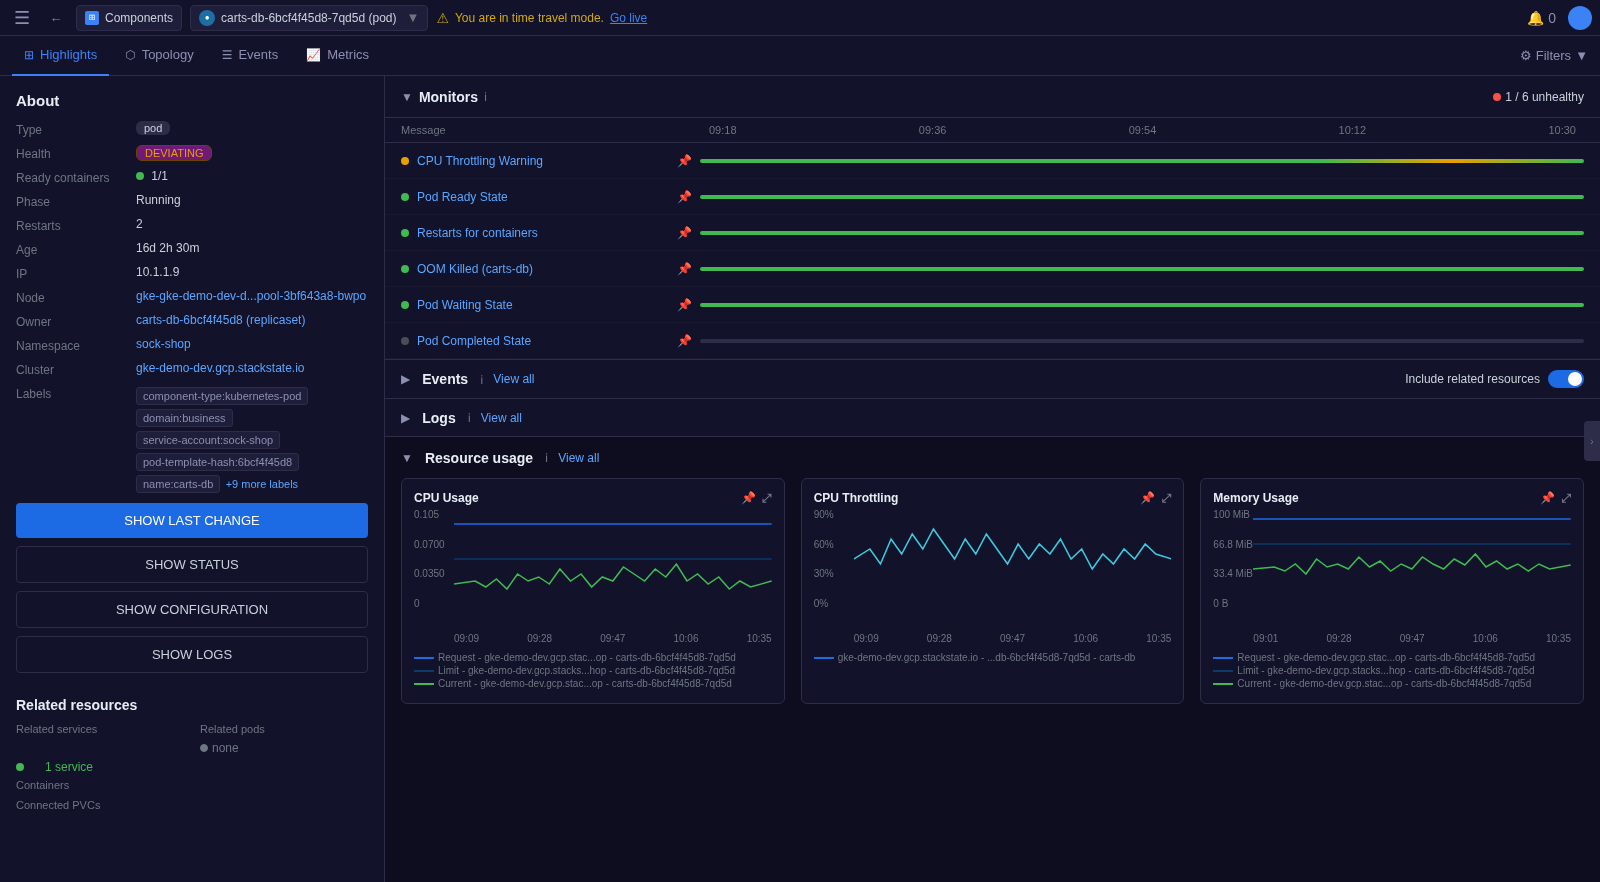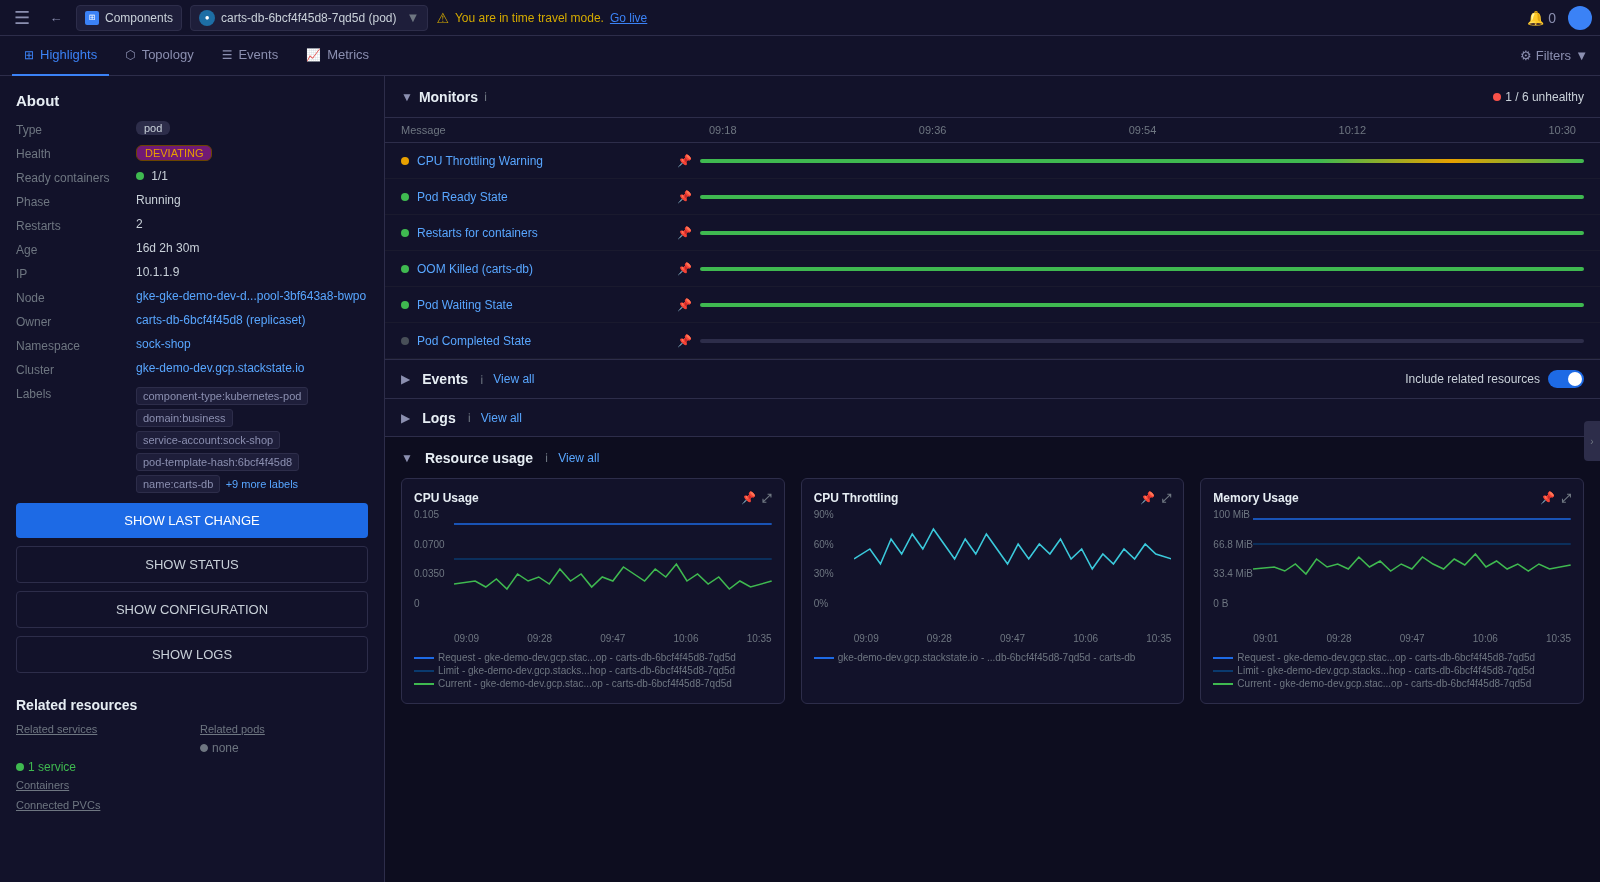--- a/index.html
+++ b/index.html
@@ -79,22 +79,22 @@
     }
     .btn-secondary {
       width: 100%; padding: 10px; background: transparent; color: #c9d1d9;
       border: 1px solid #2d2d4a; border-radius: 4px; cursor: pointer;
       font-size: 13px; margin-bottom: 8px;
     }
 
     .related-title { font-size: 14px; font-weight: 600; color: #e6edf3; margin: 16px 0 10px; }
     .related-cols { display: flex; gap: 16px; }
     .related-col { flex: 1; }
-    .related-col-title { font-size: 11px; color: #6e7681; margin-bottom: 6px; text-decoration: underline; }
-    .related-service { color: #3fb950; font-size: 12px; display: flex; align-items: center; gap: 4px; margin-top: 25px; }
+    .related-col-title { font-size: 11px; color: #6e7681; margin-bottom: 6px; }
+    .related-service { color: #3fb950; font-size: 12px; display: flex; align-items: center; gap: 21px; margin-top: 25px; }
     .related-service-dot { width: 8px; height: 8px; background: #3fb950; border-radius: 50%; }
     .related-none { color: #6e7681; font-size: 12px; display: flex; align-items: center; gap: 4px; }
     .related-none-dot { width: 8px; height: 8px; background: #6e7681; border-radius: 50%; border: 1px solid #6e7681; }
 
     
     .right-panel { flex: 1; overflow-y: auto; background: #0d0d1f; }
     .right-panel::-webkit-scrollbar { width: 4px; }
     .right-panel::-webkit-scrollbar-thumb { background: #2d2d4a; }
 
     

